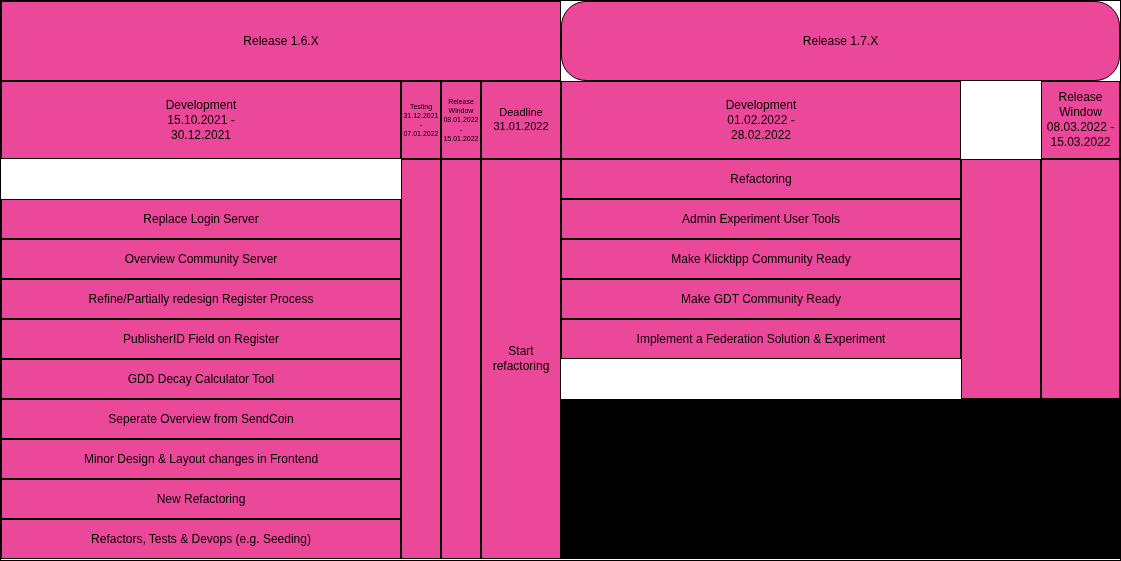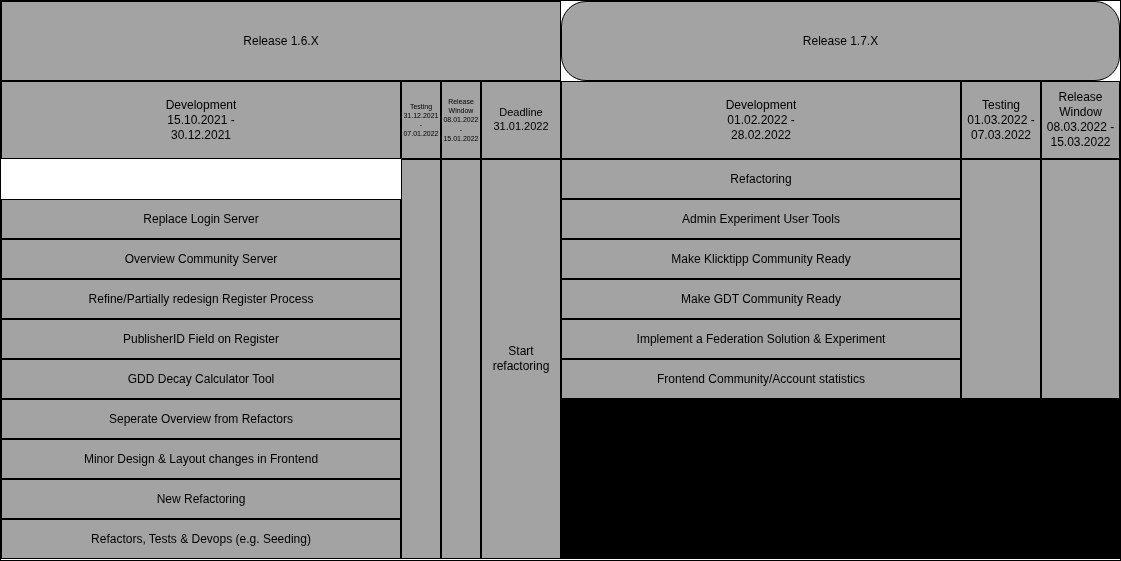--- a/index.html
+++ b/index.html
@@ -14,21 +14,21 @@
     height: 561px;
     background: #ffffff;
     border: 1px solid #000000;
     display: grid;
     grid-template-columns: 400px 40px 40px 80px 400px 80px 79px;
     grid-template-rows: 80px 78px repeat(10, 40px);
     overflow: hidden;
   }
   .cell {
     border: 1px solid #000000;
-    background: #a3a3a3;
+    background: #ec4899;
     display: flex;
     align-items: center;
     justify-content: center;
     text-align: center;
     font-size: 12px;
     line-height: 1.25;
     white-space: pre-line;
     overflow: hidden;
   }
   .tiny { font-size: 7px; line-height: 1.3; }
@@ -76,48 +76,44 @@
 Window
 08.01.2022
 -
 15.01.2022</div>
   <div class="cell h-dl-l fs13">Deadline
 31.01.2022</div>
 
   <div class="cell h-dev-r">Development
 01.02.2022 -
 28.02.2022</div>
-  <div class="cell h-tst-r">Testing
-01.03.2022 -
-07.03.2022</div>
   <div class="cell h-rw-r">Release
 Window
 08.03.2022 -
 15.03.2022</div>
 
   <div class="cell col-task-l" style="grid-row:4">Replace Login Server</div>
   <div class="cell col-task-l" style="grid-row:5">Overview Community Server</div>
   <div class="cell col-task-l" style="grid-row:6">Refine/Partially redesign Register Process</div>
   <div class="cell col-task-l" style="grid-row:7">PublisherID Field on Register</div>
   <div class="cell col-task-l" style="grid-row:8">GDD Decay Calculator Tool</div>
-  <div class="cell col-task-l" style="grid-row:9">Seperate Overview from Refactors</div>
+  <div class="cell col-task-l" style="grid-row:9">Seperate Overview from SendCoin</div>
   <div class="cell col-task-l" style="grid-row:10">Minor Design &amp; Layout changes in Frontend</div>
   <div class="cell col-task-l" style="grid-row:11">New Refactoring</div>
   <div class="cell col-task-l" style="grid-row:12">Refactors, Tests &amp; Devops (e.g. Seeding)</div>
 
   <div class="cell b-tst-l"></div>
   <div class="cell b-rw-l"></div>
   <div class="cell b-dl-l">Start
 refactoring</div>
 
   <div class="cell col-task-r" style="grid-row:3">Refactoring</div>
   <div class="cell col-task-r" style="grid-row:4">Admin Experiment User Tools</div>
   <div class="cell col-task-r" style="grid-row:5">Make Klicktipp Community Ready</div>
   <div class="cell col-task-r" style="grid-row:6">Make GDT Community Ready</div>
   <div class="cell col-task-r" style="grid-row:7">Implement a Federation Solution &amp; Experiment</div>
-  <div class="cell col-task-r" style="grid-row:8">Frontend Community/Account statistics</div>
 
   <div class="cell b-tst-r"></div>
   <div class="cell b-rw-r"></div>
 
   <div class="redacted"></div>
 
 </div>
 
 </body></html>

